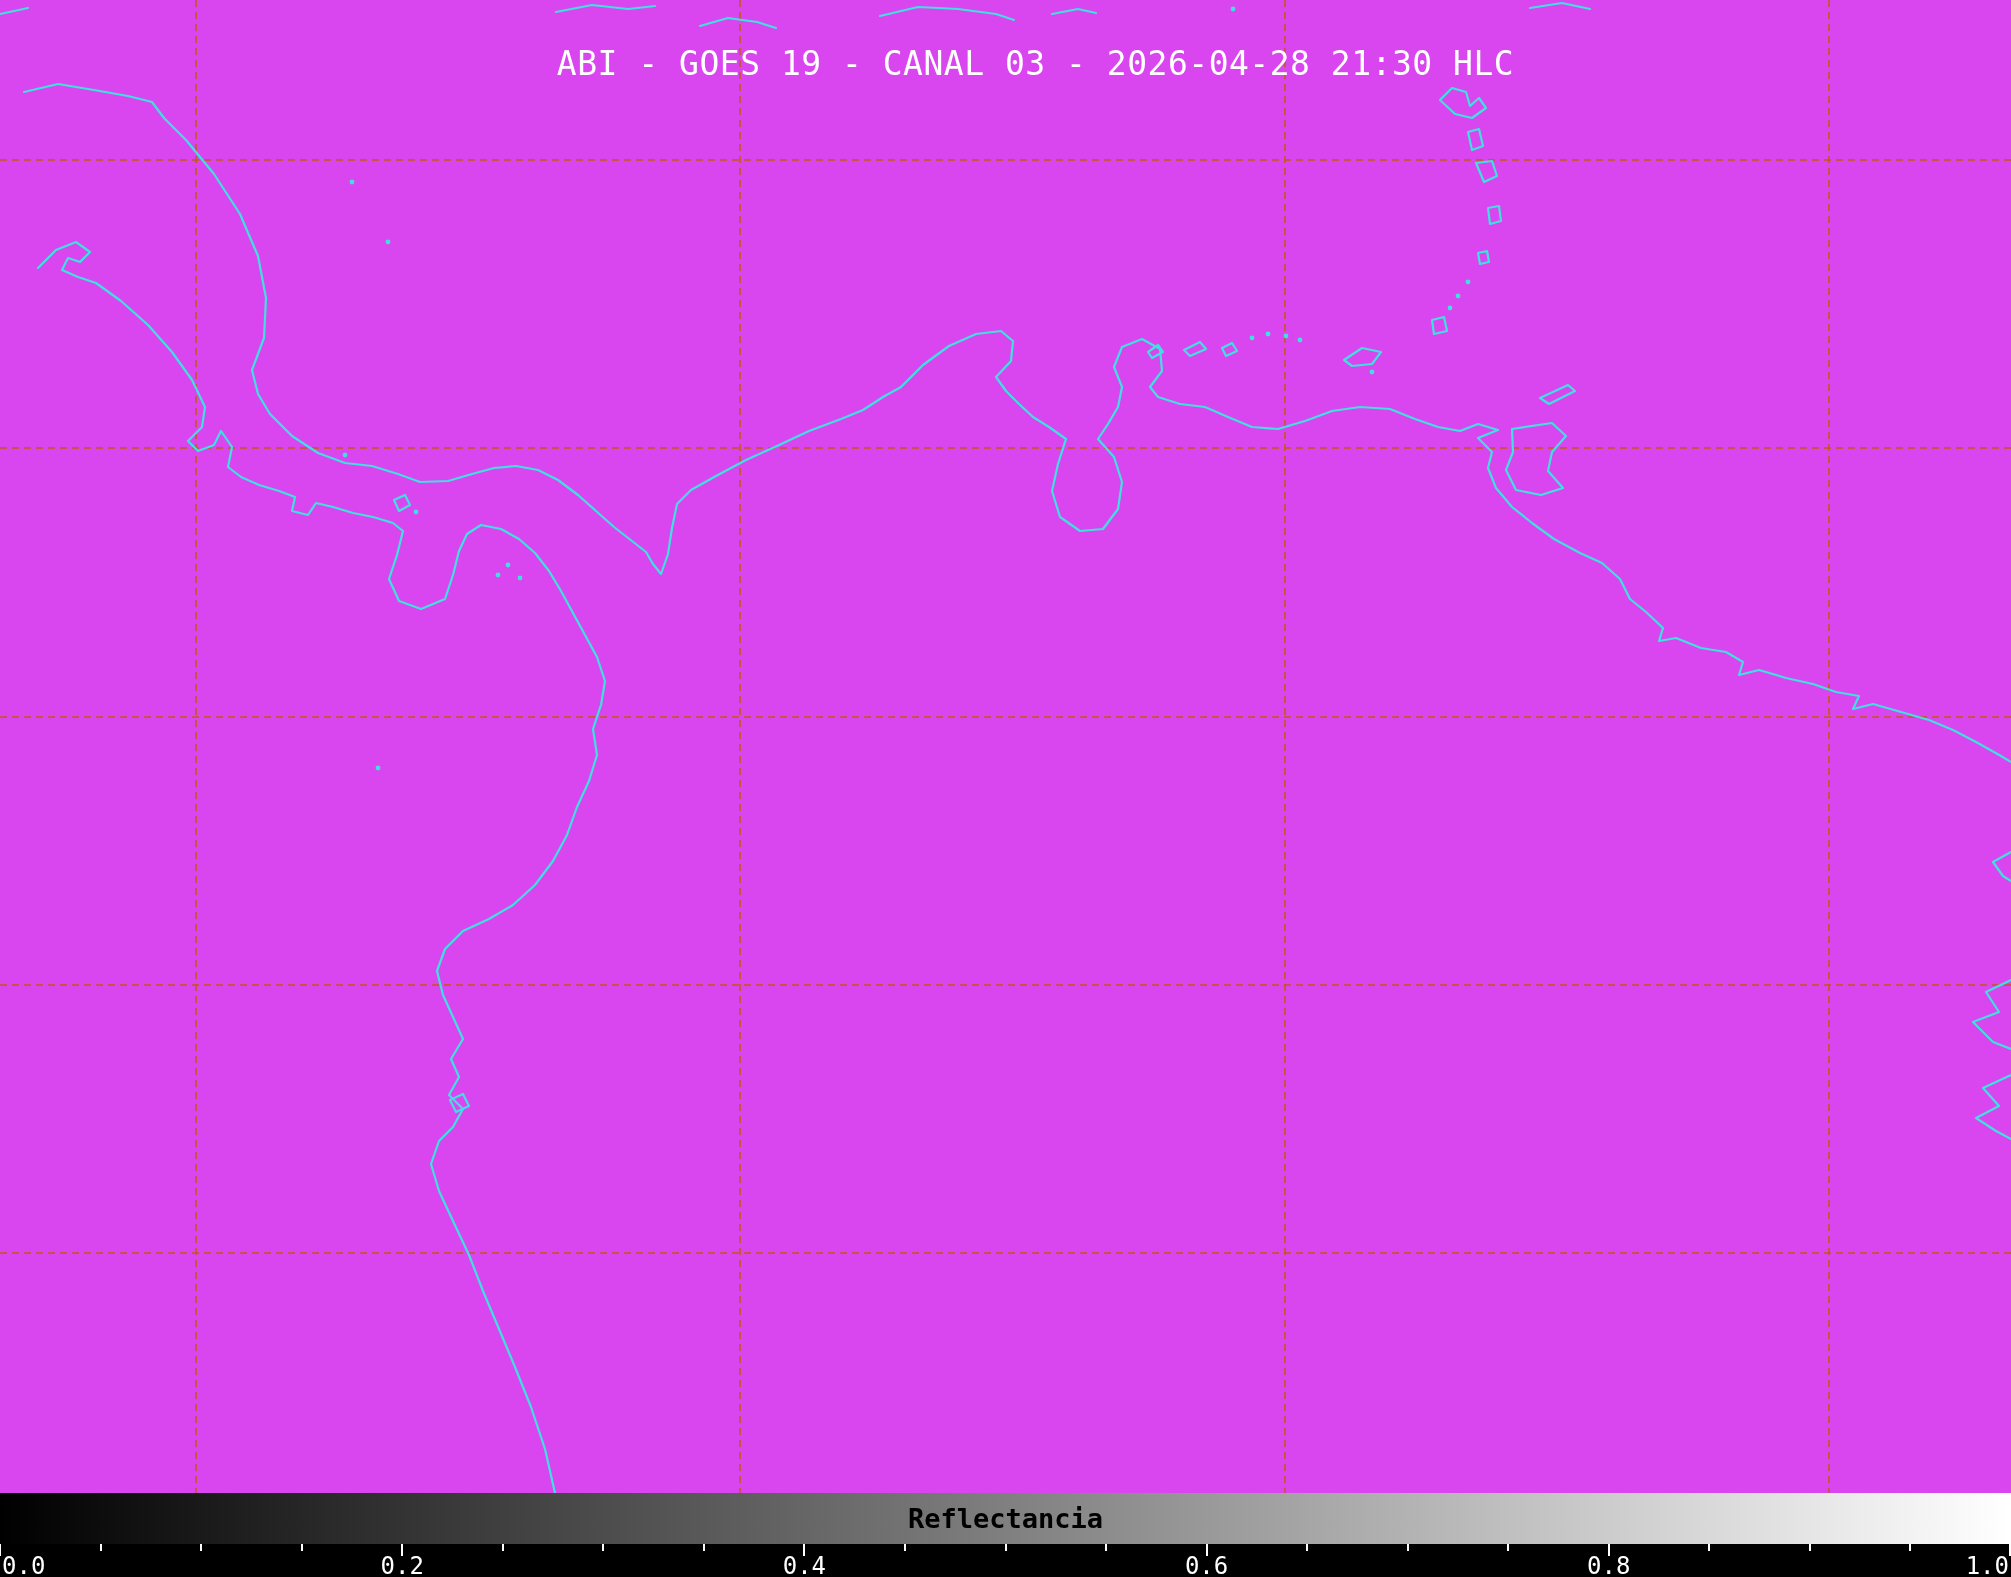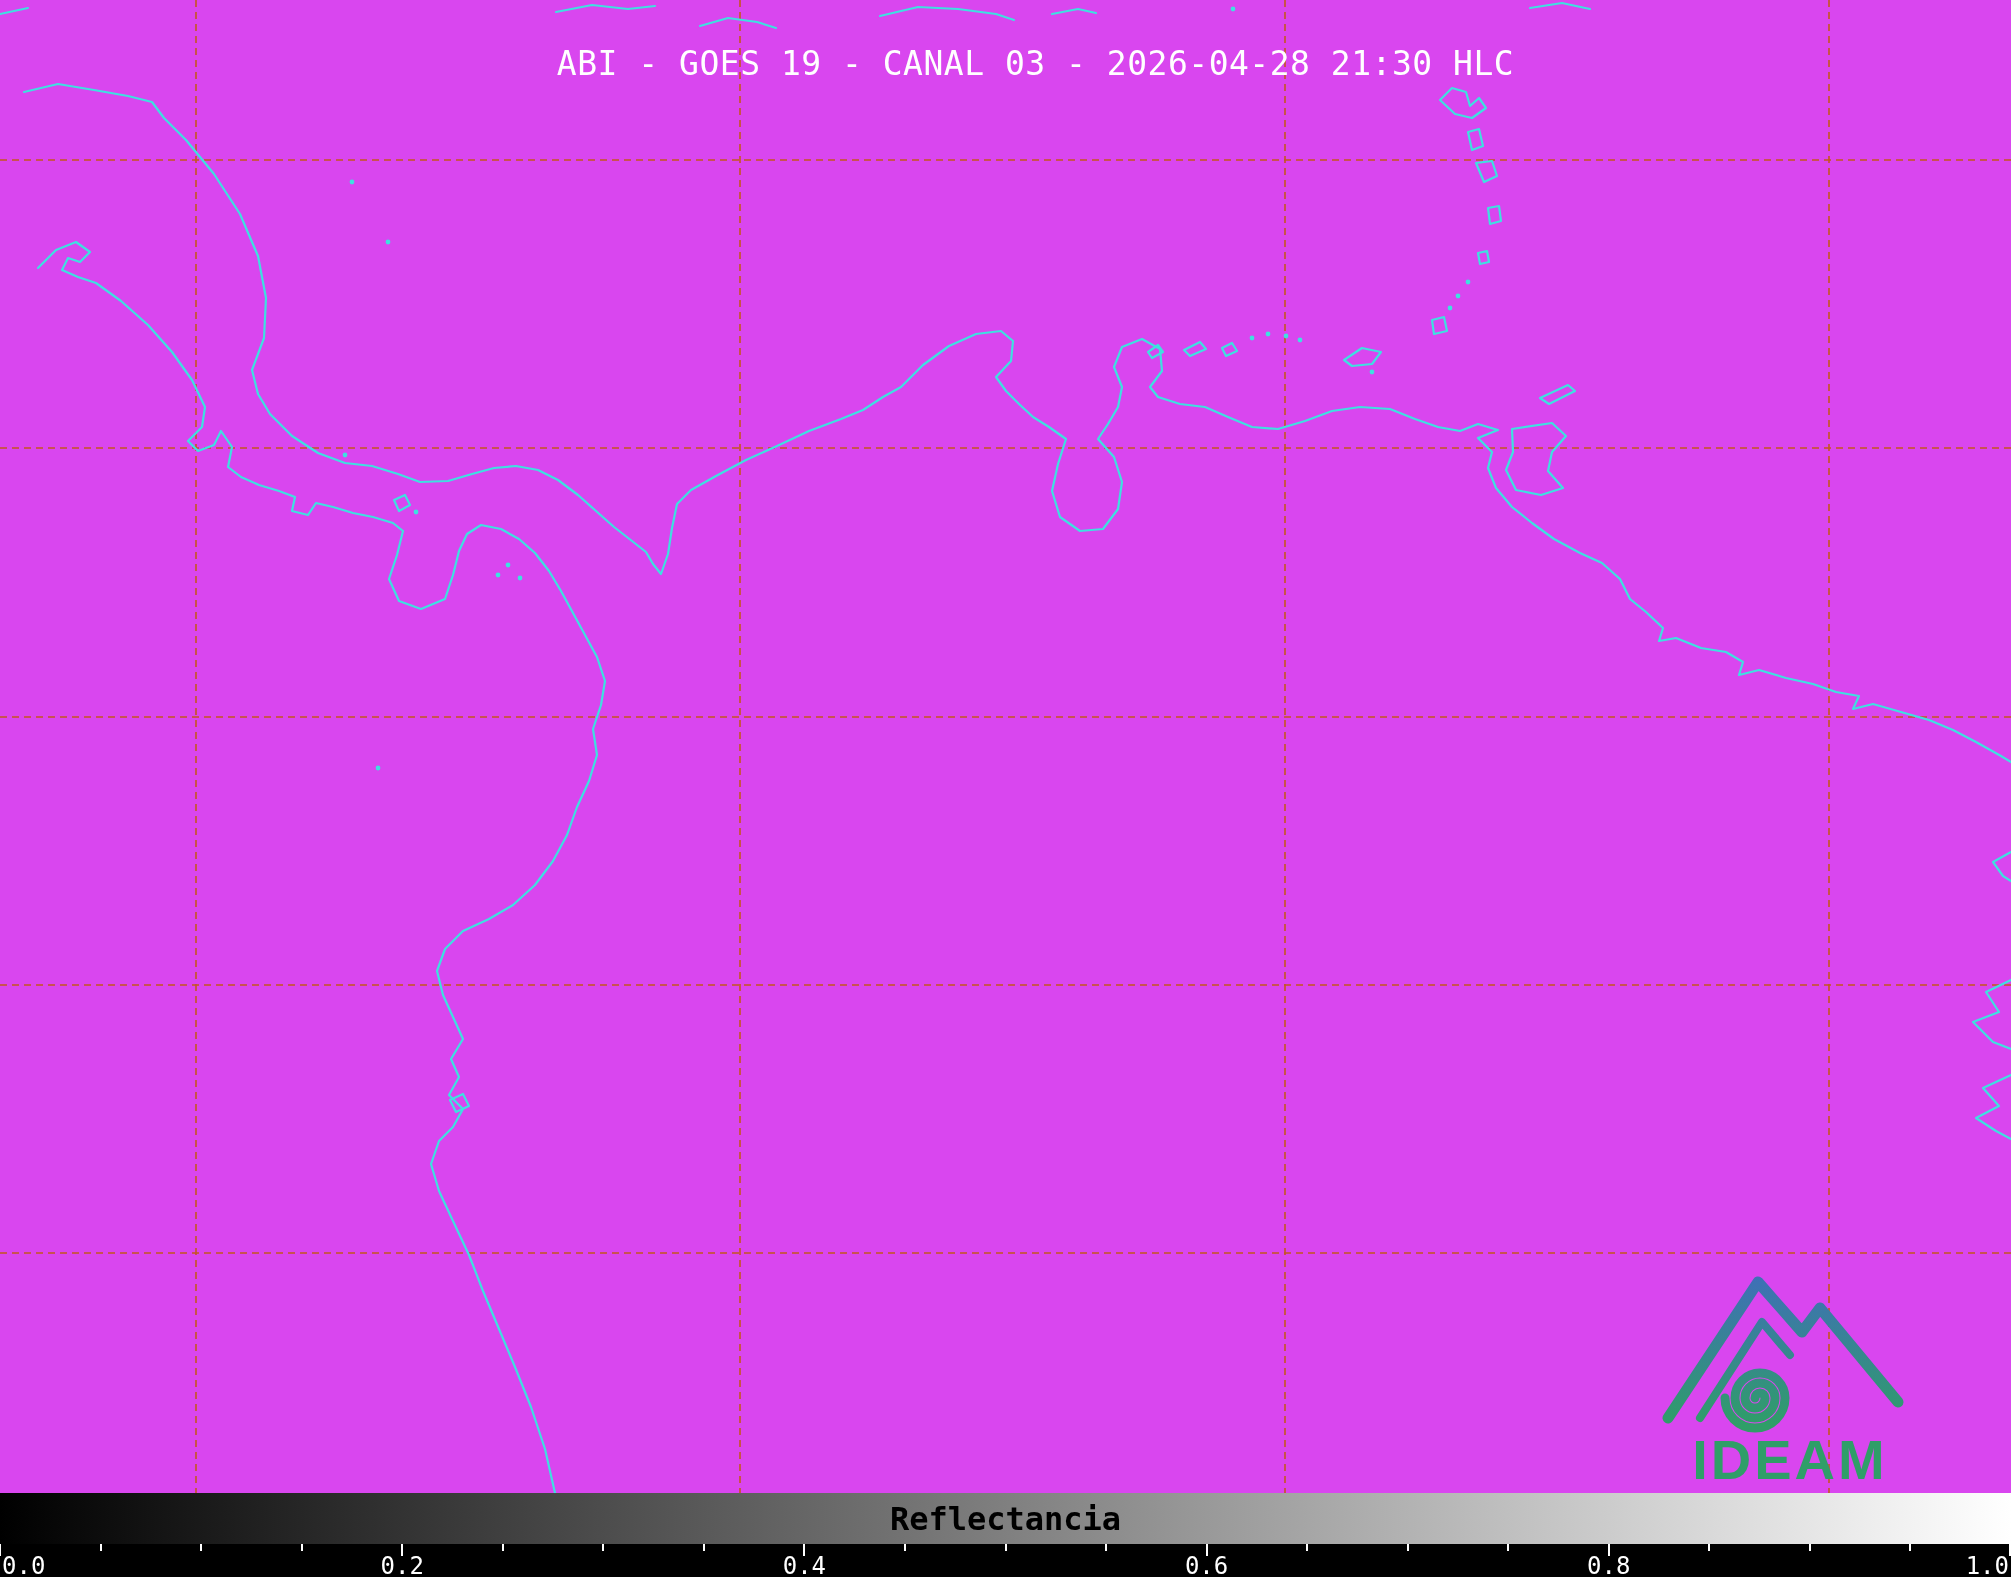--- a/index.html
+++ b/index.html
@@ -58,21 +58,21 @@
     left:0;
     top:1493px;
     width:2011px;
     height:51px;
     display:flex;
     align-items:center;
     justify-content:center;
   }
   .cb-label {
     font-weight:bold;
-    font-size:32px;
+    font-size:27px;
     color:#000000;
   }
 
   .tick-row {
     position:absolute;
     left:0;
     top:1544px;
     width:2011px;
     height:33px;
     background:#000;
@@ -148,34 +148,20 @@
         <circle cx="416" cy="512" r="2.4" fill="#3fe0e0"></circle>
         <circle cx="378" cy="768" r="2.4" fill="#3fe0e0"></circle>
         <circle cx="352" cy="182" r="2.4" fill="#3fe0e0"></circle>
         <circle cx="388" cy="242" r="2.4" fill="#3fe0e0"></circle>
         <circle cx="1233" cy="9" r="2.4" fill="#3fe0e0"></circle>
         <circle cx="345" cy="455" r="2.4" fill="#3fe0e0"></circle>
       </svg>
 
     <div class="title">ABI - GOES 19 - CANAL 03 - 2026-04-28 21:30 HLC</div>
 
-    <div class="logo">
-      <svg viewBox="0 0 280 250">
-        <defs>
-          <linearGradient id="lg-ideam" gradientUnits="userSpaceOnUse" x1="0" y1="30" x2="0" y2="180">
-            <stop offset="0" stop-color="#3f6fb8"></stop>
-            <stop offset="1" stop-color="#2f9e68"></stop>
-          </linearGradient>
-        </defs>
-        <path d="M 18 173 L 108 37 L 152 87 L 170 63 L 248 157" fill="none" stroke="url(#lg-ideam)" stroke-width="11" stroke-linejoin="round" stroke-linecap="round"></path>
-        <path d="M 50 173 L 112 77 L 140 110" fill="none" stroke="url(#lg-ideam)" stroke-width="8" stroke-linejoin="round" stroke-linecap="round"></path>
-        <path d="M 105 153 a 5 5 0 0 1 10 0 a 10 10 0 0 1 -20 0 a 15 15 0 0 1 30 0 a 20 20 0 0 1 -40 0 a 25 25 0 0 1 50 0 a 30 30 0 0 1 -60 0" fill="none" stroke="url(#lg-ideam)" stroke-width="9" stroke-linecap="round"></path>
-        <text class="logo-text" x="140" y="234" text-anchor="middle" font-size="56" letter-spacing="3" fill="#2f9e68">IDEAM</text>
-      </svg>
-    </div>
   </div>
 
   <div class="colorbar" style="background: linear-gradient(to right, rgb(0, 0, 0), rgb(255, 255, 255));">
     <span class="cb-label">Reflectancia</span>
   </div>
 
   <div class="tick-row" id="tick-row">
       <div class="tick-mark major" style="left: calc(0% - 1px);"></div>
       <div class="tick-label" style="left: 2px;">0.0</div>
       <div class="tick-mark major" style="left: calc(20% - 1px);"></div>

